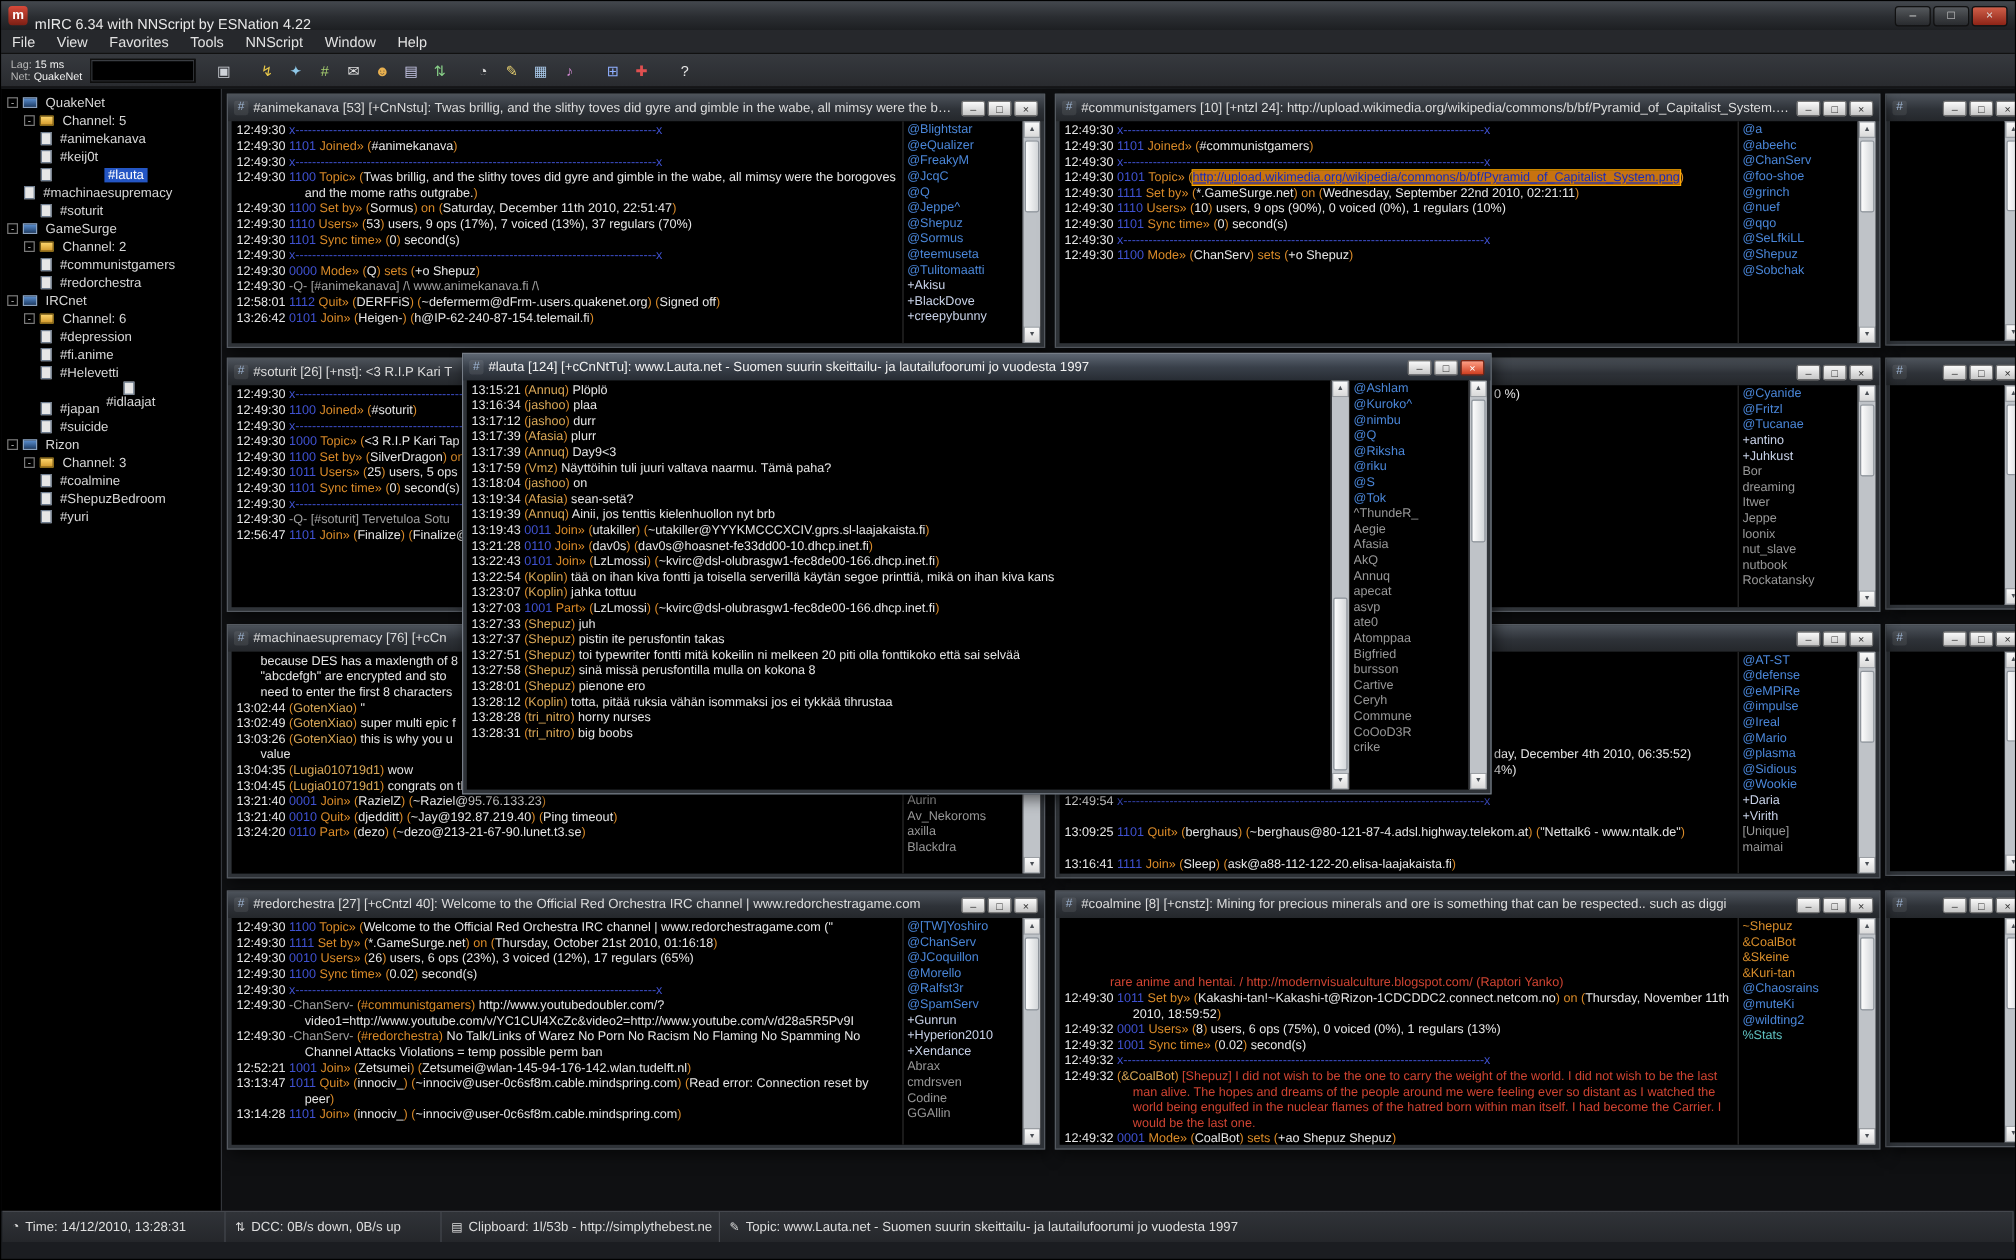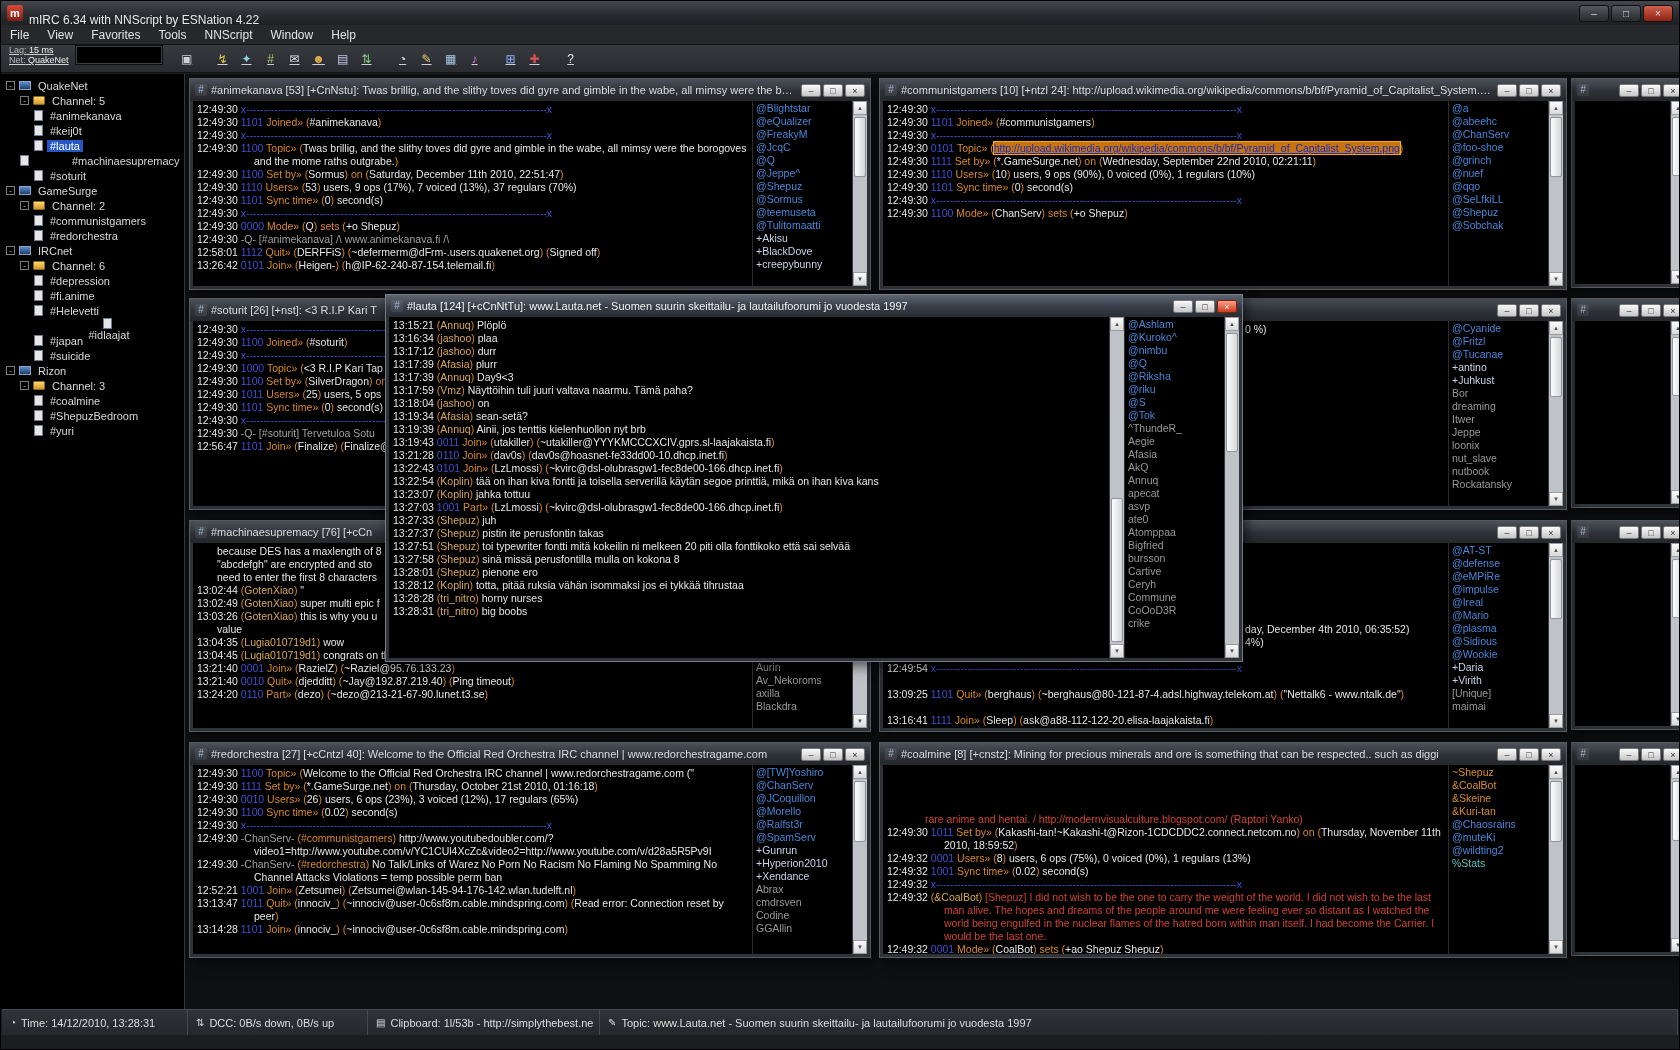--- a/index.html
+++ b/index.html
@@ -15,22 +15,22 @@
   .apptitle { flex:1; white-space:nowrap; overflow:hidden;margin-top:13px; }
   .capbtns { display:flex; gap:2px; }
   .cap { width:30px; height:17px; text-align:center; line-height:16px; font-size:10px; color:#ddd;
     background:linear-gradient(rgba(255,255,255,.14),rgba(255,255,255,.03)); border:1px solid #111; border-radius:3px; }
   .cap.close { background:linear-gradient(#d0604a,#8c2316); }
 
   .menubar { height:20px; display:flex; align-items:center; background:#26282c; border-bottom:1px solid #111;
     color:#e2e2e2; font-size:12px; }
   .menu-item { padding:2px 9px; }
 
-  .toolbar { height:28px; display:flex; background:linear-gradient(#36393e,#292b2f);
-    border-bottom:1px solid #111; color:#cfcfcf;text-decoration:underline; }
+  .toolbar { height:28px; display:flex; align-items:center; background:linear-gradient(#36393e,#292b2f);
+    border-bottom:1px solid #111; color:#cfcfcf; }
   .lagnet { font-size:9px; line-height:10px; padding:0 6px 0 8px; color:#b8b8b8; white-space:nowrap; }
   .lagnet .v { color:#f0f0f0; }
   .lagmeter { width:88px; height:20px; background:#000; border:1px solid #101010; box-shadow:inset 0 0 0 1px #3a3d42; margin-right:14px; }
   .tbtns { display:flex; align-items:center; gap:4px; }
   .tbtn { width:20px; height:20px; text-align:center; line-height:19px; font-size:12px;
     border:1px solid transparent; border-radius:2px; }
   .tbtn.gap { margin-left:12px; }
 
   
   .treepanel { position:absolute; left:0; top:73px; width:184px; bottom:40px; background:#000;
@@ -148,25 +148,25 @@
         <span class="tlabel">Channel: 5</span>
       </div>
       <div class="trow" style="padding-left: 33px;">
         <span class="ico ico-page"></span>
         <span class="tlabel">#animekanava</span>
       </div>
       <div class="trow" style="padding-left: 33px;">
         <span class="ico ico-page"></span>
         <span class="tlabel">#keij0t</span>
       </div>
-      <div class="trow sel" style="padding-left: 33px;">
+      <div class="trow sel" style="padding-left: 33px; gap: 40px;">
         <span class="ico ico-page"></span>
         <span class="tlabel">#lauta</span>
       </div>
-      <div class="trow" style="padding-left: 19px; gap: 36px;">
+      <div class="trow" style="padding-left: 19px;">
         <span class="ico ico-page"></span>
         <span class="tlabel">#machinaesupremacy</span>
       </div>
       <div class="trow" style="padding-left: 33px;">
         <span class="ico ico-page"></span>
         <span class="tlabel">#soturit</span>
       </div>
       <div class="trow" style="padding-left: 5px;">
         <span class="expander">-</span>
         <span class="ico ico-net"></span>

